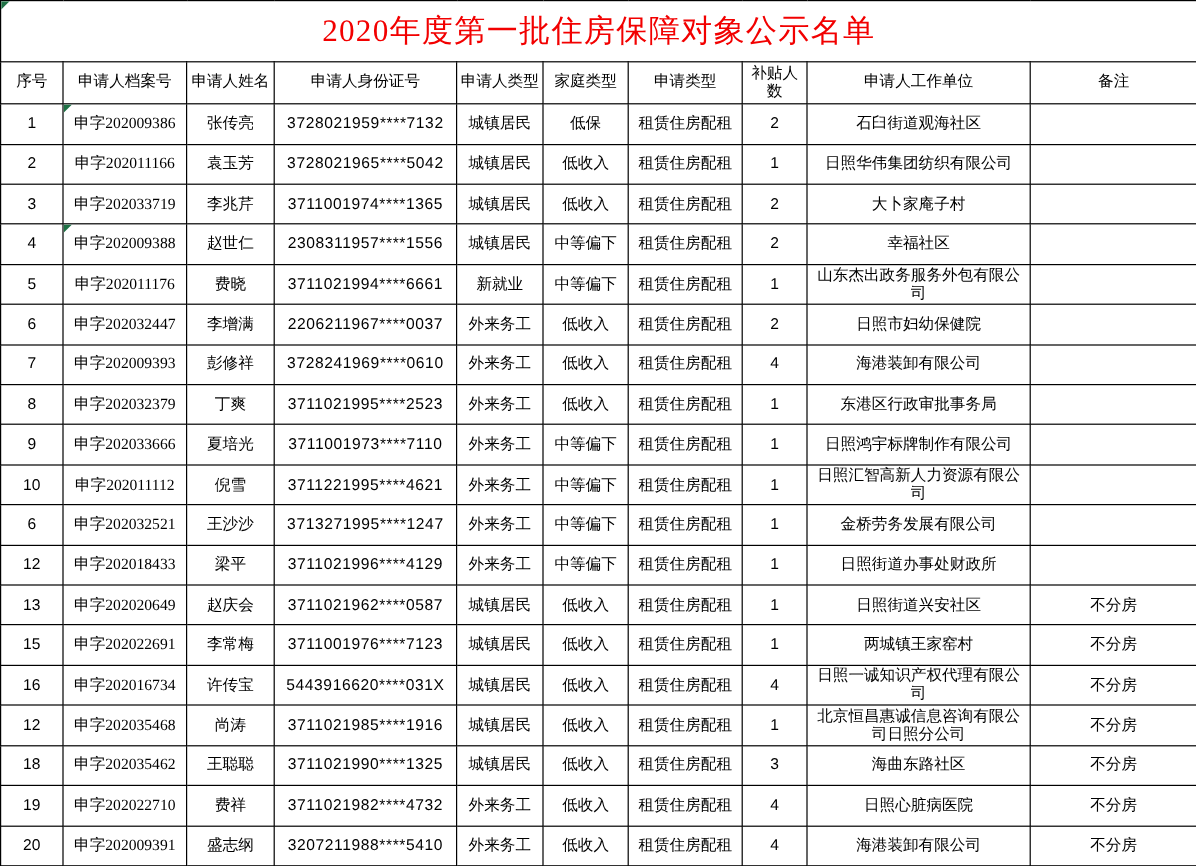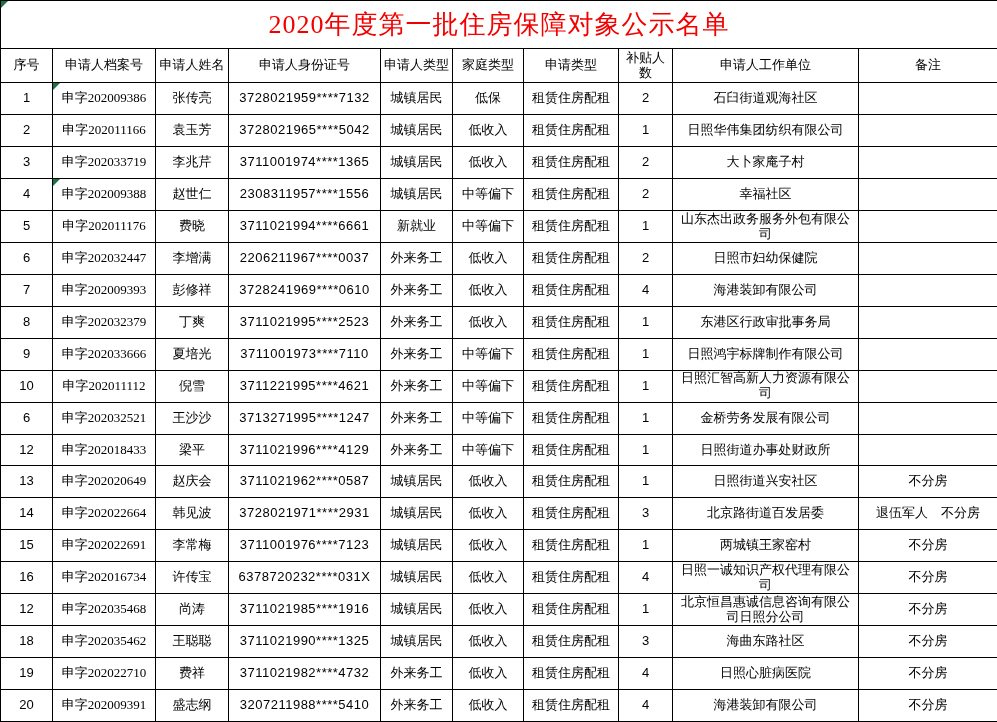--- a/index.html
+++ b/index.html
@@ -236,48 +236,36 @@
           <td>赵庆会</td>
           <td class="col-id">3711021962****0587</td>
           <td>城镇居民</td>
           <td>低收入</td>
           <td>租赁住房配租</td>
           <td>1</td>
           <td class="col-work">日照街道兴安社区</td>
           <td>不分房</td>
         </tr>
         <tr class="data-row">
-          <td>14</td>
-          <td class="col-file">申字202022664</td>
-          <td>韩见波</td>
-          <td class="col-id">3728021971****2931</td>
-          <td>城镇居民</td>
-          <td>低收入</td>
-          <td>租赁住房配租</td>
-          <td>3</td>
-          <td class="col-work">北京路街道百发居委</td>
-          <td>退伍军人　不分房</td>
-        </tr>
-        <tr class="data-row">
           <td>15</td>
           <td class="col-file">申字202022691</td>
           <td>李常梅</td>
           <td class="col-id">3711001976****7123</td>
           <td>城镇居民</td>
           <td>低收入</td>
           <td>租赁住房配租</td>
           <td>1</td>
           <td class="col-work">两城镇王家窑村</td>
           <td>不分房</td>
         </tr>
         <tr class="data-row">
           <td>16</td>
           <td class="col-file">申字202016734</td>
           <td>许传宝</td>
-          <td class="col-id">6378720232****031X</td>
+          <td class="col-id">5443916620****031X</td>
           <td>城镇居民</td>
           <td>低收入</td>
           <td>租赁住房配租</td>
           <td>4</td>
           <td class="col-work">日照一诚知识产权代理有限公司</td>
           <td>不分房</td>
         </tr>
         <tr class="data-row">
           <td>12</td>
           <td class="col-file">申字202035468</td>

